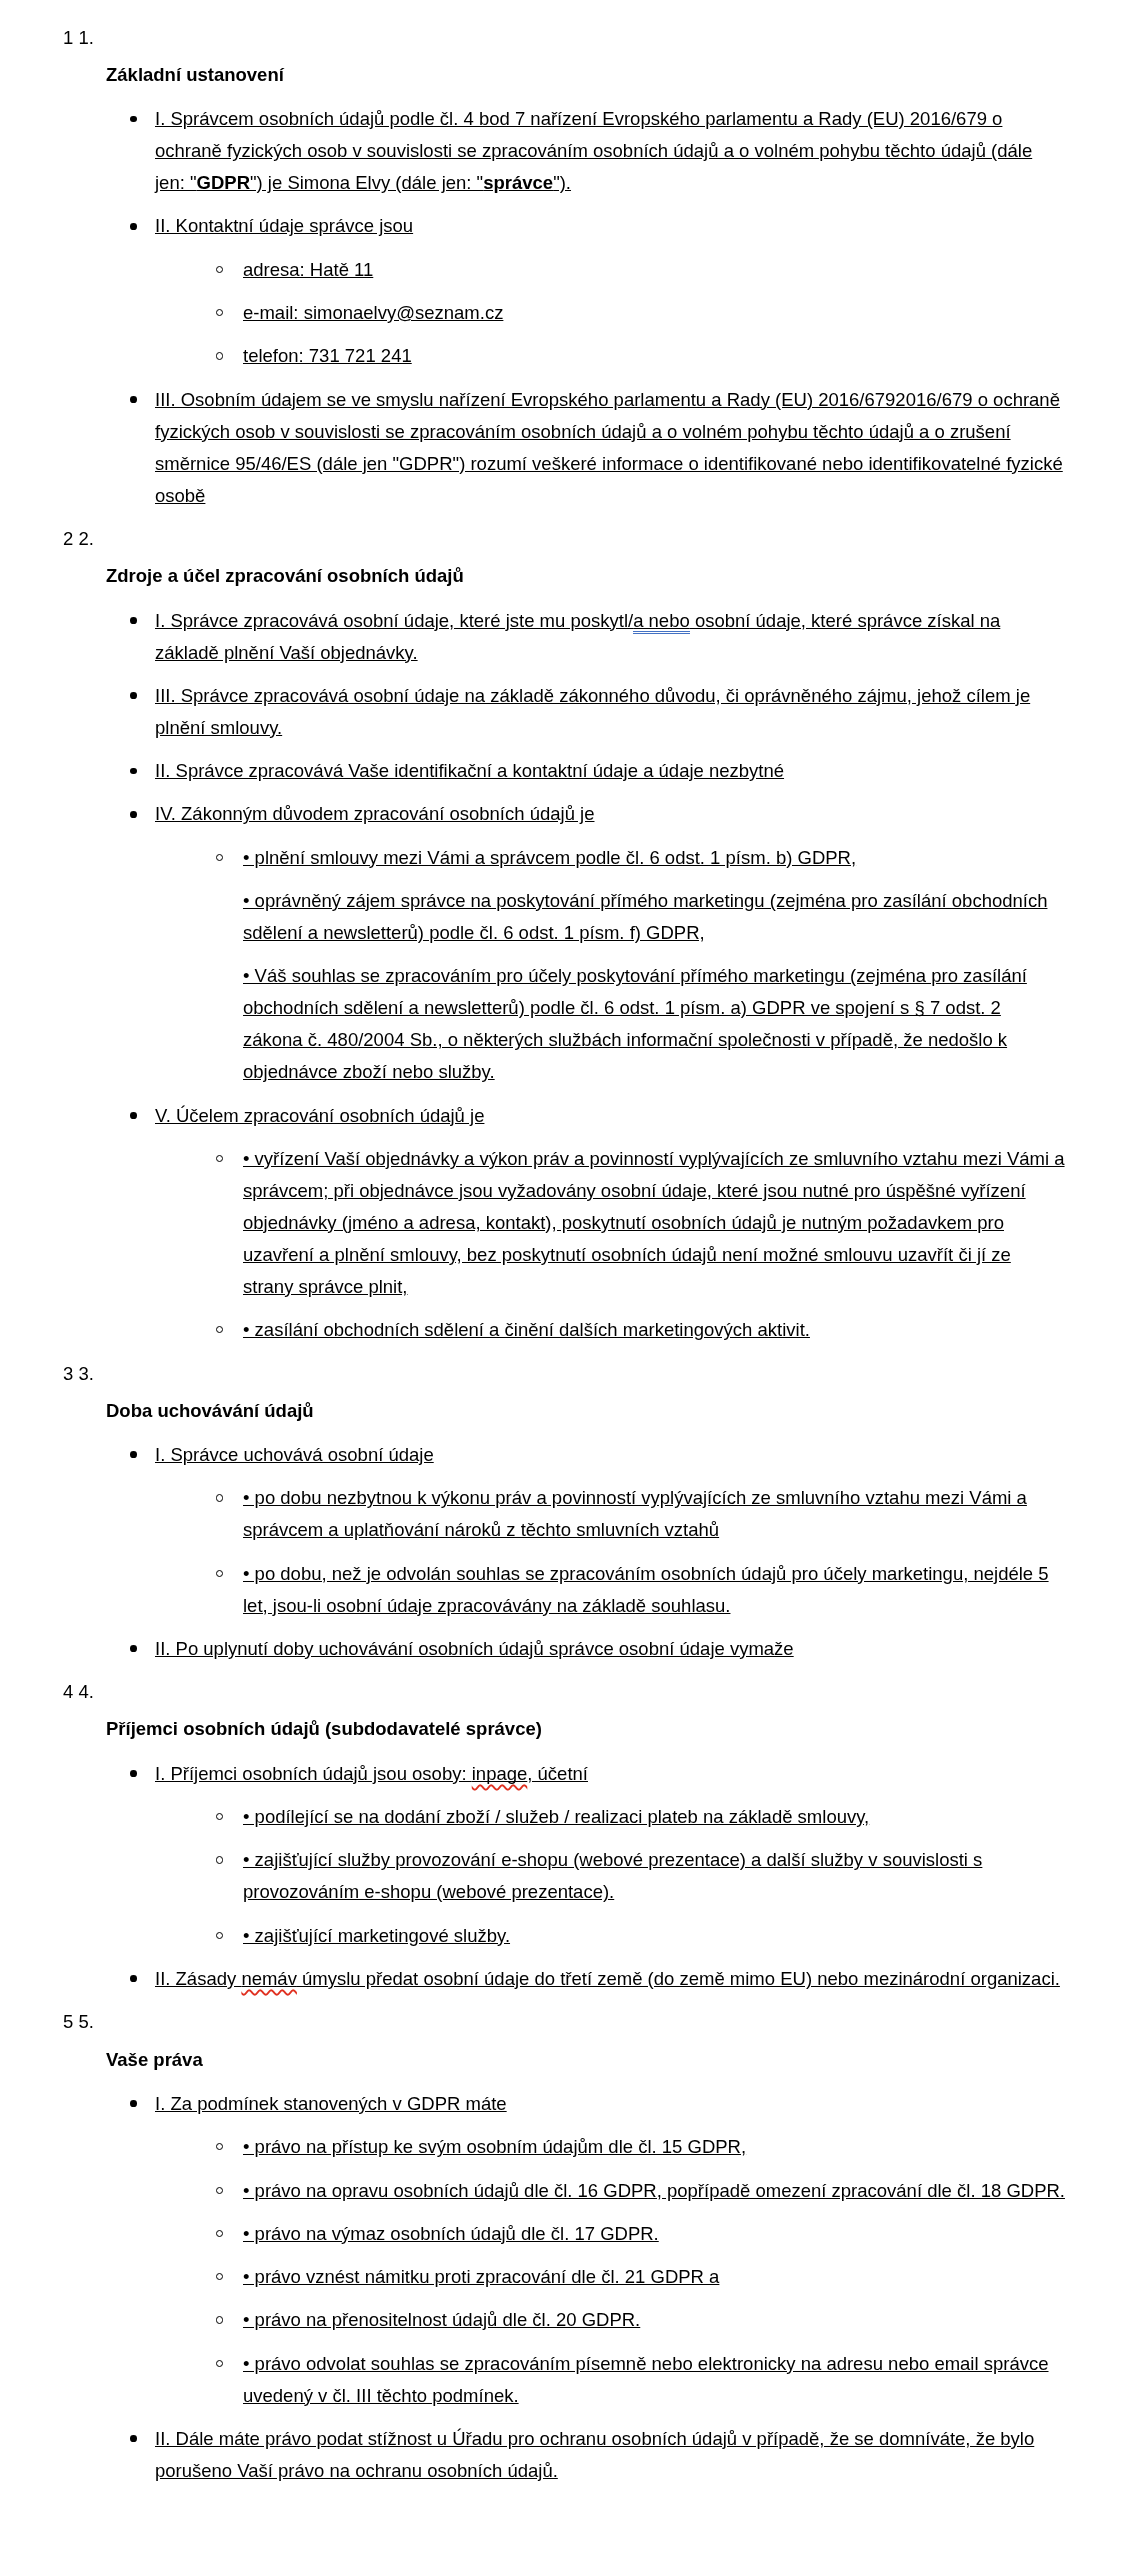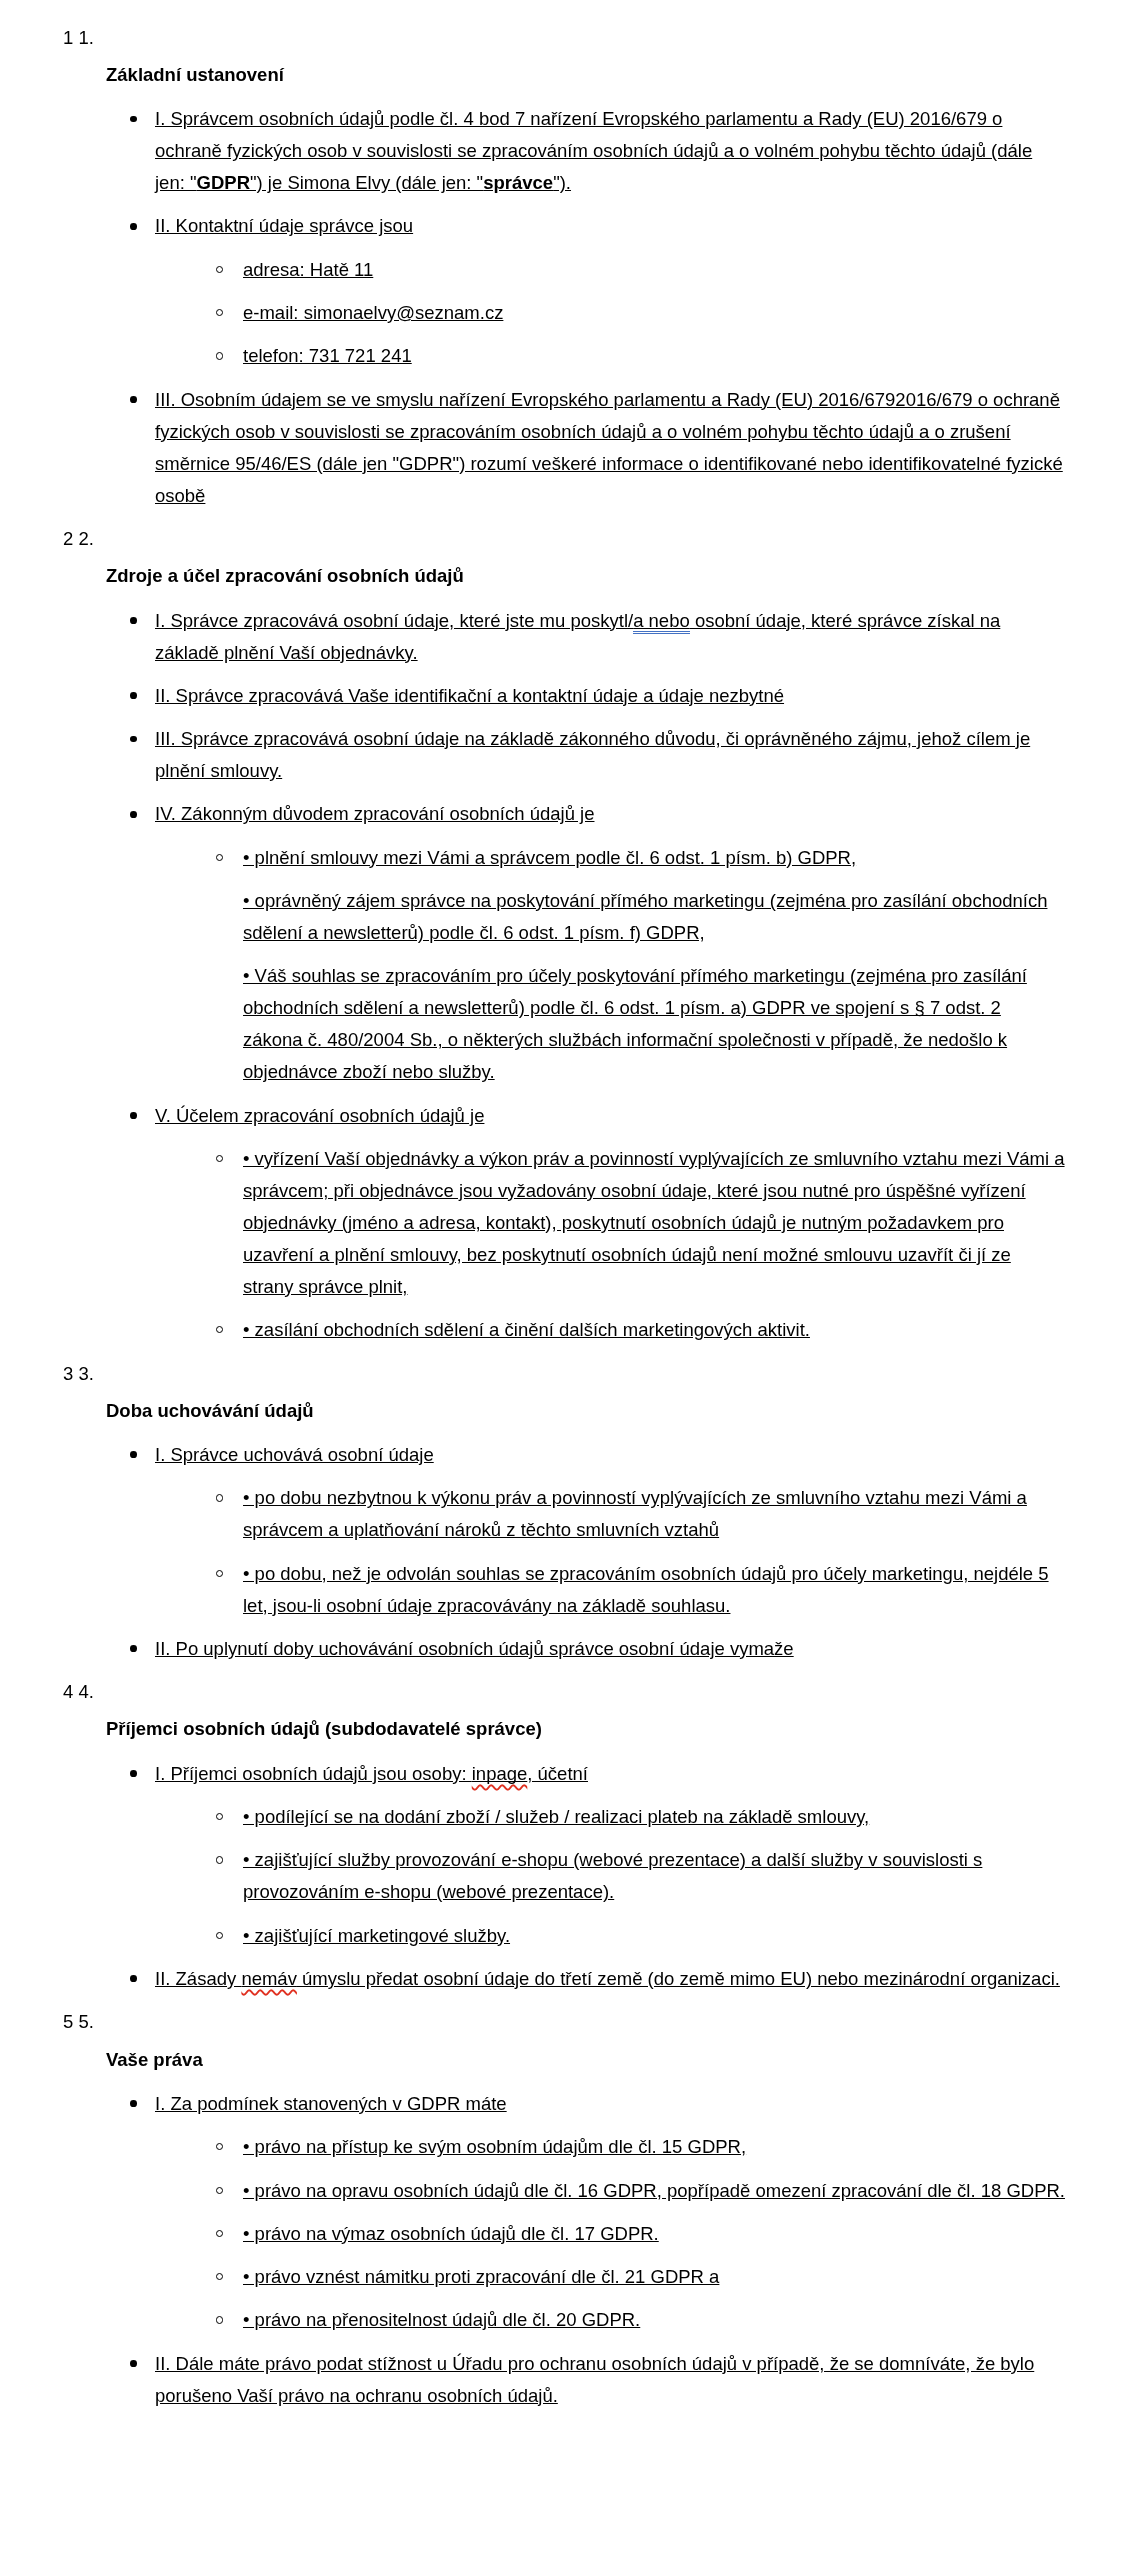--- a/index.html
+++ b/index.html
@@ -109,24 +109,24 @@
   </section>
 
   <section class="sec">
     <p class="num">2 2.</p>
     <h2 class="head">Zdroje a účel zpracování osobních údajů</h2>
     <ul class="l1">
       <li>
         <span class="t">I. Správce zpracovává osobní údaje, které jste mu poskytl/</span><span class="t mark-blue">a nebo</span><span class="t"> osobní údaje, které správce získal na základě plnění Vaší objednávky.</span>
       </li>
       <li>
+        <span class="t">III. Správce zpracovává osobní údaje na základě zákonného důvodu, či oprávněného zájmu, jehož cílem je plnění smlouvy.</span>
+      </li>
+      <li>
         <span class="t">II. Správce zpracovává Vaše identifikační a kontaktní údaje a údaje nezbytné</span>
-      </li>
-      <li>
-        <span class="t">III. Správce zpracovává osobní údaje na základě zákonného důvodu, či oprávněného zájmu, jehož cílem je plnění smlouvy.</span>
       </li>
       <li>
         <span class="t">IV. Zákonným důvodem zpracování osobních údajů je</span>
         <ul class="l2">
           <li>
             <p class="group-p">• plnění smlouvy mezi Vámi a správcem podle čl. 6 odst. 1 písm. b) GDPR,</p>
             <p class="group-p">• oprávněný zájem správce na poskytování přímého marketingu (zejména pro zasílání obchodních sdělení a newsletterů) podle čl. 6 odst. 1 písm. f) GDPR,</p>
             <p class="group-p">• Váš souhlas se zpracováním pro účely poskytování přímého marketingu (zejména pro zasílání obchodních sdělení a newsletterů) podle čl. 6 odst. 1 písm. a) GDPR ve spojení s § 7 odst. 2 zákona č. 480/2004 Sb., o některých službách informační společnosti v případě, že nedošlo k objednávce zboží nebo služby.</p>
           </li>
         </ul>
@@ -181,20 +181,21 @@
     <h2 class="head">Vaše práva</h2>
     <ul class="l1">
       <li>
         <span class="t">I. Za podmínek stanovených v GDPR máte</span>
         <ul class="l2">
           <li><span class="t">• právo na přístup ke svým osobním údajům dle čl. 15 GDPR,</span></li>
           <li><span class="t">• právo na opravu osobních údajů dle čl. 16 GDPR, popřípadě omezení zpracování dle čl. 18 GDPR.</span></li>
           <li><span class="t">• právo na výmaz osobních údajů dle čl. 17 GDPR.</span></li>
           <li><span class="t">• právo vznést námitku proti zpracování dle čl. 21 GDPR a</span></li>
           <li><span class="t">• právo na přenositelnost údajů dle čl. 20 GDPR.</span></li>
+          <li><span class="t">• právo odvolat souhlas se zpracováním písemně nebo elektronicky na adresu nebo email správce uvedený v čl. III těchto podmínek.</span></li>
         </ul>
       </li>
       <li>
         <span class="t">II. Dále máte právo podat stížnost u Úřadu pro ochranu osobních údajů v případě, že se domníváte, že bylo porušeno Vaší právo na ochranu osobních údajů.</span>
       </li>
     </ul>
   </section>
 
 </div>
 

